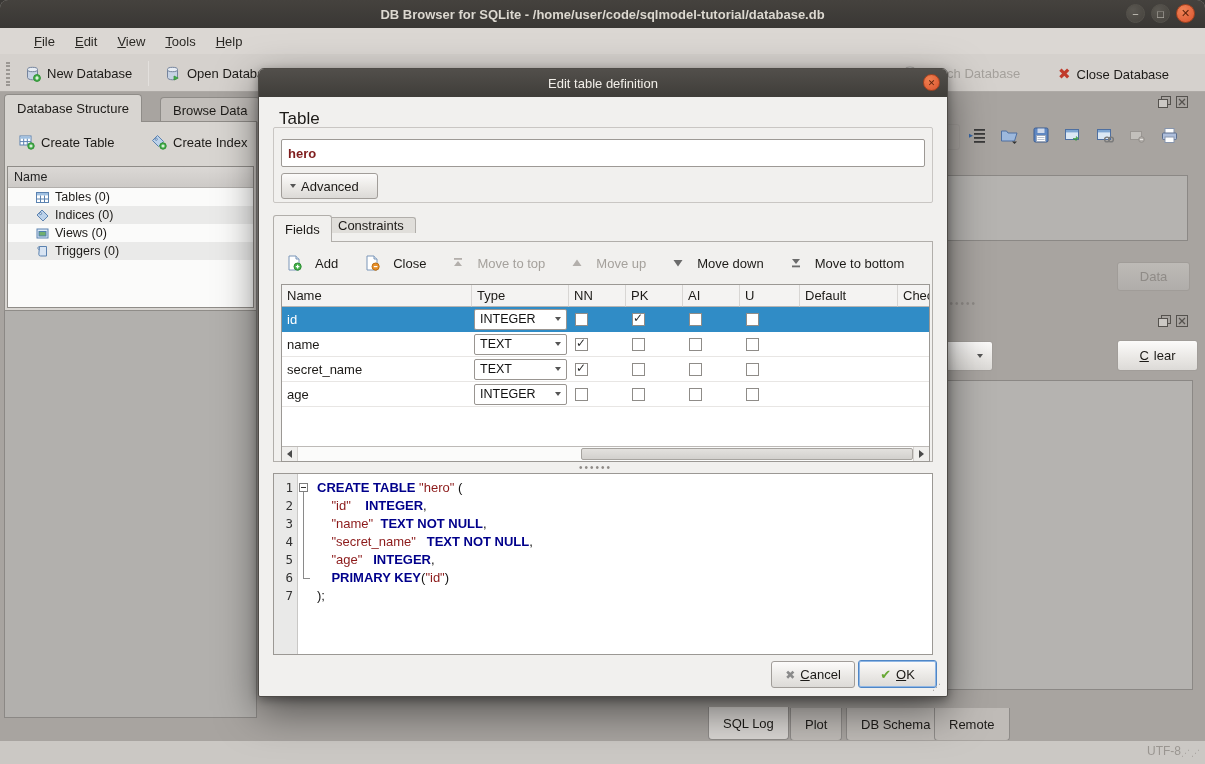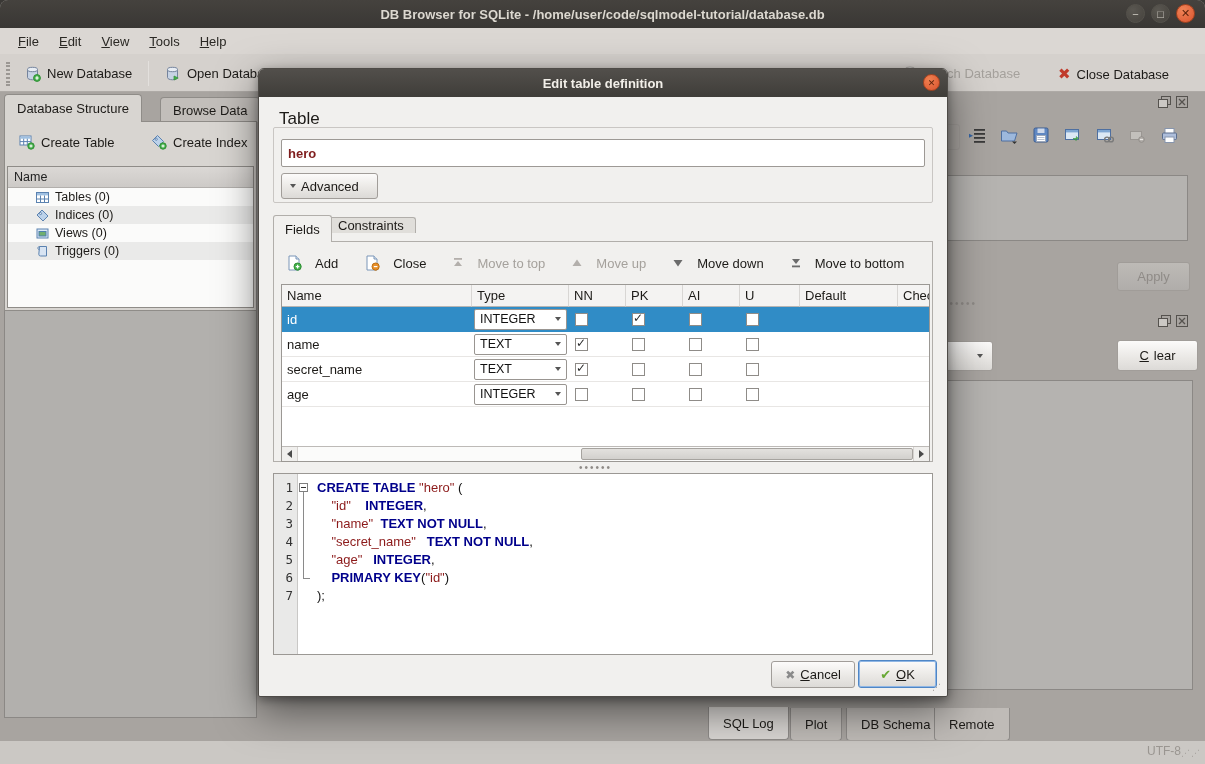--- a/index.html
+++ b/index.html
@@ -6,21 +6,21 @@
   *{box-sizing:border-box;font-family:"Liberation Sans","DejaVu Sans",sans-serif;}
   .abs{position:absolute;}
   #window{position:relative;width:1205px;height:764px;background:#a8a4a0;border-radius:8px 8px 0 0;overflow:hidden;}
   
   #titlebar{left:0;top:0;width:1205px;height:28px;background:linear-gradient(#45423e,#393734);display:flex;align-items:center;justify-content:center;}
   #titlebar .title{color:#dcd8d0;font-size:13px;font-weight:bold;}
   .winctl{position:absolute;top:4px;width:19px;height:19px;border-radius:50%;display:flex;align-items:center;justify-content:center;font-size:11px;color:#cfcbc3;background:radial-gradient(circle at 35% 30%,#5a5751,#45423d);border:1px solid #55524c;}
   #btn-min{right:60px;} #btn-max{right:35px;}
   #btn-close{right:10px;background:radial-gradient(circle at 35% 30%,#f08457,#d9542f);border:1px solid #a8431f;color:#5e230c;font-weight:bold;}
   
-  #menubar{left:0;top:28px;width:1205px;height:26px;background:#dbd7d3;display:flex;align-items:center;padding-left:8px;}
+  #menubar{left:0;top:28px;width:1205px;height:26px;background:#dbd7d3;display:flex;align-items:center;padding-left:24px;}
   .menu-item{padding:3px 10px;font-size:13px;color:#2a2824;}
   .menu-item u{text-decoration:underline;}
   #toolbar{left:0;top:54px;width:1205px;height:38px;background:#d5d1cd;border-bottom:1px solid #aeaaa6;}
   .handle{position:absolute;left:6px;top:62px;width:2px;height:24px;border-left:2px dotted #9b9793;border-right:2px dotted #9b9793;}
   .toolbtn{display:inline-flex;align-items:center;gap:6px;background:transparent;border:none;font-size:13px;color:#1d1b18;padding:4px 6px;}
   .toolbtn.disabled{color:#a5a19c;}
   .tsep{position:absolute;left:148px;top:61px;width:1px;height:25px;background:#b5b1ad;border-right:1px solid #e3e0dd;}
   
   .mtab{position:absolute;font-size:13px;padding:0 12px;display:flex;align-items:center;border:1px solid #8f8c88;border-bottom:none;border-radius:4px 4px 0 0;color:#1d1b18;}
   #tab-db-structure{left:4px;top:94px;height:28px;background:#d8d5d1;z-index:2;}
@@ -38,21 +38,21 @@
   .btn.disabled{background:linear-gradient(#bdbab6,#b0adaa);color:#8f8b87;border-color:#a09c98;}
   .dots{position:absolute;color:#8f8b87;font-size:10px;letter-spacing:2px;}
   .stab{position:absolute;font-size:13px;display:flex;align-items:center;padding:16px 14px;border:1px solid #8e8b88;border-top:none;border-radius:0 0 4px 4px;background:#bfbbb7;height:25px;top:708px;color:#1d1b18;}
   .stab.active{background:#d9d6d3;height:27px;top:707px;z-index:2;}
   
   #statusbar{left:0;top:740px;width:1205px;height:24px;background:#cbc8c4;border-top:1px solid #a8a4a0;}
   #encoding{position:absolute;right:24px;top:744px;font-size:12px;color:#9a9691;}
   
   #dialog{left:258px;top:68px;width:690px;height:629px;background:#f1f0ee;border:1px solid #4e4b47;border-radius:6px 6px 2px 2px;box-shadow:0 14px 40px rgba(0,0,0,.5),0 3px 10px rgba(0,0,0,.35);z-index:50;}
   #dlg-titlebar{position:absolute;left:0;top:0;width:100%;height:28px;background:linear-gradient(#524f4b,#3f3d39);border-radius:5px 5px 0 0;display:flex;align-items:center;justify-content:center;}
-  #dlg-titlebar .t{color:#f2efe9;font-size:13px;font-weight:bold;}
+  #dlg-titlebar .t{color:#f2efe9;font-size:13px;font-weight:normal;}
   #dlg-close{position:absolute;right:7px;top:5px;width:17px;height:17px;border-radius:50%;background:radial-gradient(circle at 35% 30%,#f08050,#d9542f);border:1px solid #a8431f;color:#5e230c;font-size:9px;font-weight:bold;display:flex;align-items:center;justify-content:center;}
   .dlg-label{position:absolute;font-size:17px;color:#1c1a17;}
   .dlg-group{position:absolute;border:1px solid #c9c6c3;border-radius:2px;}
   #table-name-input{position:absolute;background:#fff;border:1px solid #9d9995;border-radius:2px;font-size:13px;font-weight:bold;color:#7f1d1d;padding:0 6px;display:flex;align-items:center;}
   .dtab{position:absolute;font-size:13px;display:flex;align-items:center;padding:0 11px;border:1px solid #b1aeaa;border-bottom:none;border-radius:3px 3px 0 0;color:#1c1a17;}
   #dlg-tab-fields{background:#f1f0ee;z-index:2;}
   #dlg-tab-constraints{background:#e0deda;}
   .dlg-tabframe{position:absolute;border:1px solid #b1aeaa;background:#f1f0ee;}
   .actions{position:absolute;left:10px;top:7px;height:28px;display:flex;align-items:center;gap:22px;}
   .actions .toolbtn{padding:2px 2px;gap:13px;text-align:right;}
@@ -294,21 +294,21 @@
       </span>
     <span class="ic">
         <svg width="19" height="19" viewBox="0 0 19 19">
           <rect x="5" y="2.5" width="9" height="5" fill="#fff" stroke="#8795ad"></rect>
           <rect x="2.5" y="7" width="14" height="6.5" rx="1" fill="#aebedb" stroke="#5a6d8c"></rect>
           <rect x="5" y="11" width="9" height="5.5" fill="#fff" stroke="#8795ad"></rect>
         </svg>
       </span>
   </div>
   <div class="graybox" style="left:700px;top:175px;width:488px;height:66px;"></div>
-  <button class="btn disabled abs" style="left:1117px;top:262px;width:73px;height:29px;">Apply</button>
+  <button class="btn disabled abs" style="left:1117px;top:262px;width:73px;height:29px;">Data</button>
   <div class="dots" style="left:944px;top:298px;">••••••</div>
 
   <div class="dockbtn" style="left:1158px;top:313px;">
     <svg width="13" height="12" viewBox="0 0 13 12">
         <rect x="3.5" y="0.5" width="9" height="8" fill="none" stroke="#55524e"></rect>
         <rect x="0.5" y="3.5" width="9" height="8" fill="#cbc8c4" stroke="#55524e"></rect>
       </svg>
   </div>
   <div class="dockbtn" style="left:1176px;top:313px;">
     <svg width="12" height="12" viewBox="0 0 12 12">

